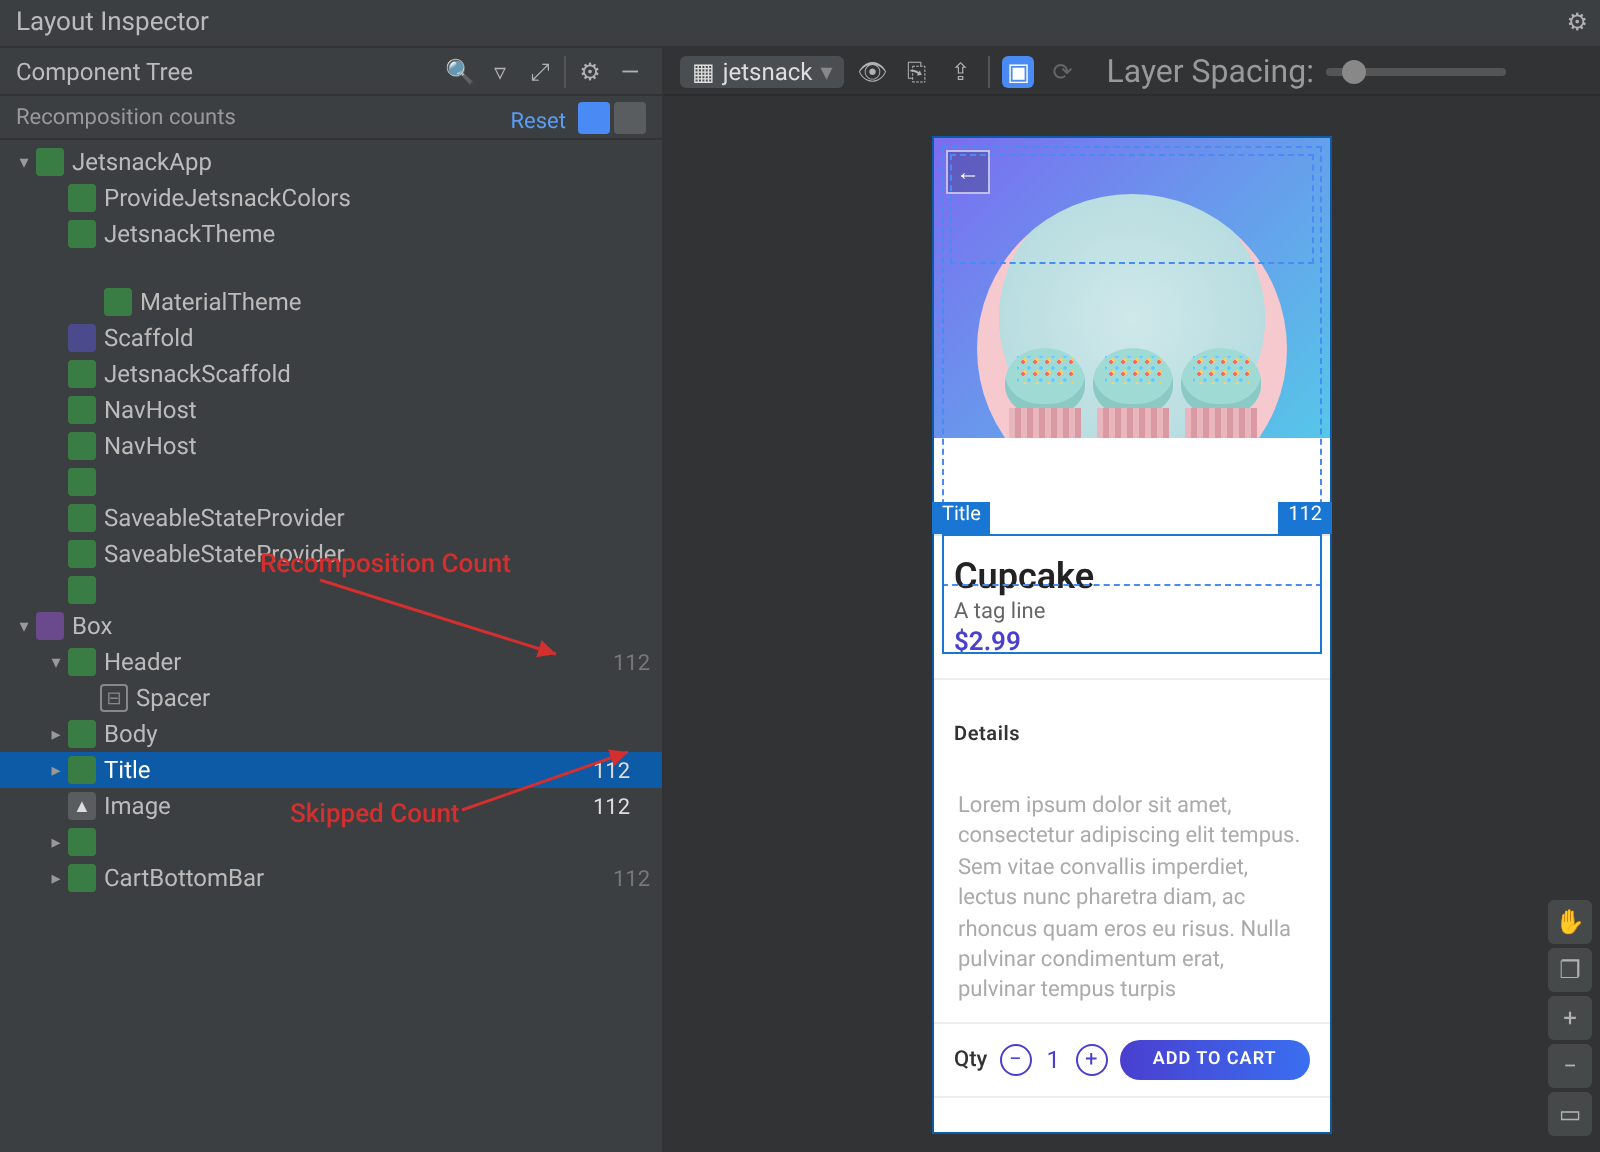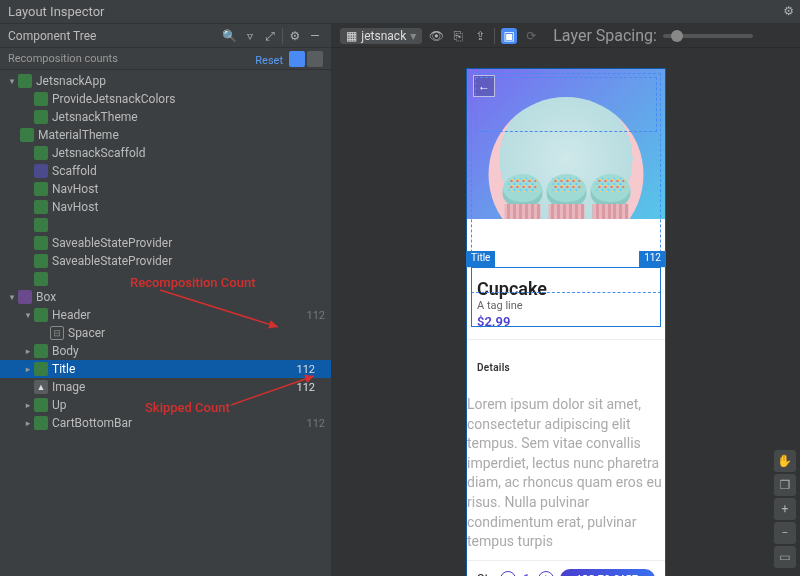--- a/index.html
+++ b/index.html
@@ -49,21 +49,21 @@
 .cup .sprinkles{position:absolute;top:4px;left:8px;width:28px;height:14px;background:radial-gradient(circle,#f66 1px,transparent 1px),radial-gradient(circle,#6cf 1px,transparent 1px),radial-gradient(circle,#fc6 1px,transparent 1px);background-size:6px 6px;background-position:0 0,3px 3px,1px 5px}
 .cup .base{width:36px;height:26px;background:repeating-linear-gradient(90deg,#e9b6bd 0 3px,#d99aa3 3px 6px);position:absolute;bottom:0;left:4px;border-radius:0 0 6px 6px}
 .cup.c1{left:12px}.cup.c2{left:56px}.cup.c3{left:100px}
 .title-bar{position:absolute;left:-1px;right:-1px;top:182px;height:16px;display:flex;justify-content:space-between;pointer-events:none}
 .badge{background:#1976d2;color:#fff;font-size:10px;padding:1px 5px}
 .info{padding:10px;border-top:1px solid #e5e5e5}
 .prod-title{font-size:18px;font-weight:600;color:#222}
 .tagline{font-size:11px;color:#666}
 .price{font-size:13px;font-weight:600;color:#4a3fcf;margin-top:2px}
 .details-hdr{font-size:10px;font-weight:600;color:#333;padding:22px 10px;border-top:1px solid #eee;letter-spacing:.3px}
-.details-txt{font-size:14px;color:#aaa;padding:0 0 8px;line-height:1.4}
+.details-txt{font-size:11px;color:#aaa;padding:0 12px 8px;line-height:1.4}
 .cart-row{display:flex;align-items:center;gap:6px;padding:8px 10px;border-top:1px solid #eee}
 .qty-lbl{font-size:11px;color:#333;font-weight:500}
 .qbtn{width:16px;height:16px;border:1px solid #4a3fcf;border-radius:50%;display:flex;align-items:center;justify-content:center;color:#4a3fcf;font-size:11px;cursor:pointer}
 .qval{font-size:12px;color:#4a3fcf;min-width:10px;text-align:center}
 .add-btn{flex:1;background:linear-gradient(90deg,#4a3fcf,#3a6ff0);color:#fff;font-size:9px;font-weight:600;letter-spacing:.5px;padding:5px;border-radius:12px;text-align:center;cursor:pointer}
 .bottom-blank{height:18px;border-top:1px solid #eee}
 .annotation{position:absolute;color:#d32f2f;font-size:13px;font-weight:500;pointer-events:none}
 .arrow{position:absolute;pointer-events:none}
 .side-tools{position:absolute;right:4px;bottom:8px;display:flex;flex-direction:column;gap:2px}
 .side-tools .tb-icon{background:#45494a;border-radius:3px;width:22px;height:22px}
@@ -109,34 +109,34 @@
         <div class="tree-row" style="padding-left: 22px;">
           <span class="chev"></span>
           <span class="node-icon ic-compose"></span>
           <span class="node-label">ProvideJetsnackColors</span>
         </div>
         <div class="tree-row" style="padding-left: 22px;">
           <span class="chev"></span>
           <span class="node-icon ic-compose"></span>
           <span class="node-label">JetsnackTheme</span>
         </div>
-        <div class="tree-row" style="padding-left: 8px;">
+        <div class="tree-row" style="padding-left: 40px; margin-top: 16px;">
           <span class="chev"></span>
           <span class="node-icon ic-compose"></span>
           <span class="node-label">MaterialTheme</span>
-        </div>
-        <div class="tree-row" style="padding-left: 22px;">
-          <span class="chev"></span>
-          <span class="node-icon ic-compose"></span>
-          <span class="node-label">JetsnackScaffold</span>
         </div>
         <div class="tree-row" style="padding-left: 22px;">
           <span class="chev"></span>
           <span class="node-icon ic-scaffold"></span>
           <span class="node-label">Scaffold</span>
+        </div>
+        <div class="tree-row" style="padding-left: 22px;">
+          <span class="chev"></span>
+          <span class="node-icon ic-compose"></span>
+          <span class="node-label">JetsnackScaffold</span>
         </div>
         <div class="tree-row" style="padding-left: 22px;">
           <span class="chev"></span>
           <span class="node-icon ic-compose"></span>
           <span class="node-label">NavHost</span>
         </div>
         <div class="tree-row" style="padding-left: 22px;">
           <span class="chev"></span>
           <span class="node-icon ic-compose"></span>
           <span class="node-label">NavHost</span>
@@ -197,21 +197,20 @@
           <span class="node-icon ic-img">▲</span>
           <span class="node-label">Image</span>
           <span class="counts">
             <span class="count-a">112</span>
             <span class="count-b"></span>
           </span>
         </div>
         <div class="tree-row" style="padding-left: 22px;">
           <span class="chev">▸</span>
           <span class="node-icon ic-compose"></span>
-          <span class="node-label">Up</span>
         </div>
         <div class="tree-row" style="padding-left: 22px;">
           <span class="chev">▸</span>
           <span class="node-icon ic-compose"></span>
           <span class="node-label">CartBottomBar</span>
           <span class="counts">
             <span class="count-a"></span>
             <span class="count-b">112</span>
           </span>
         </div>

